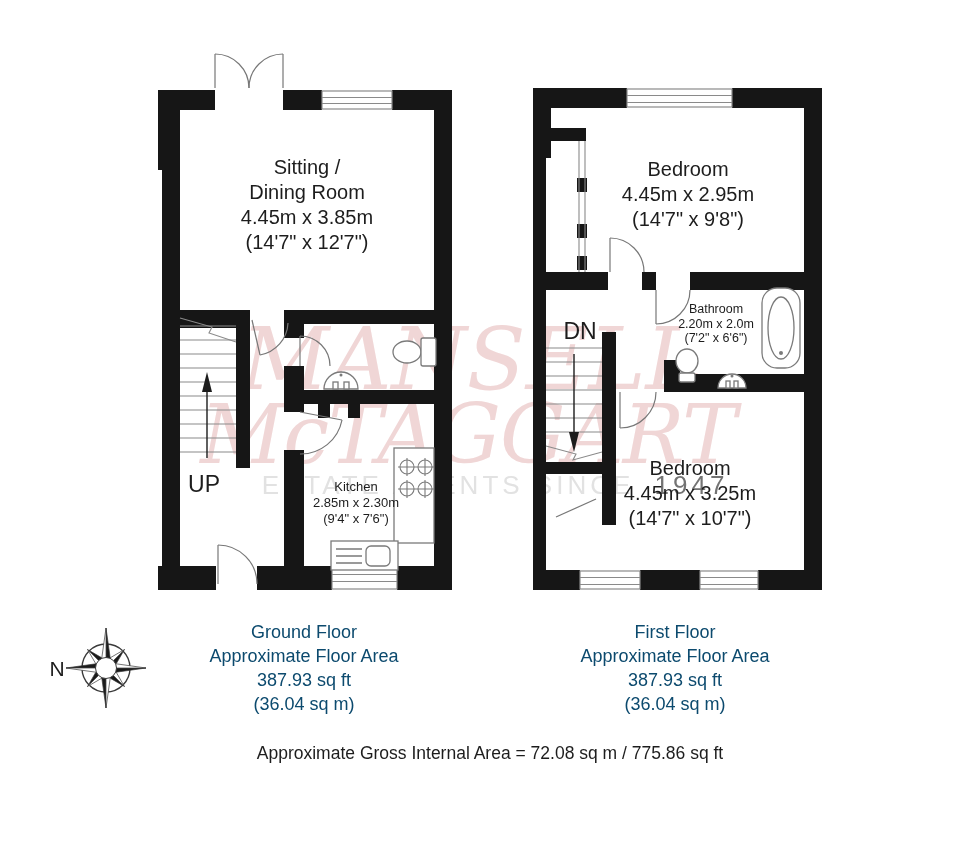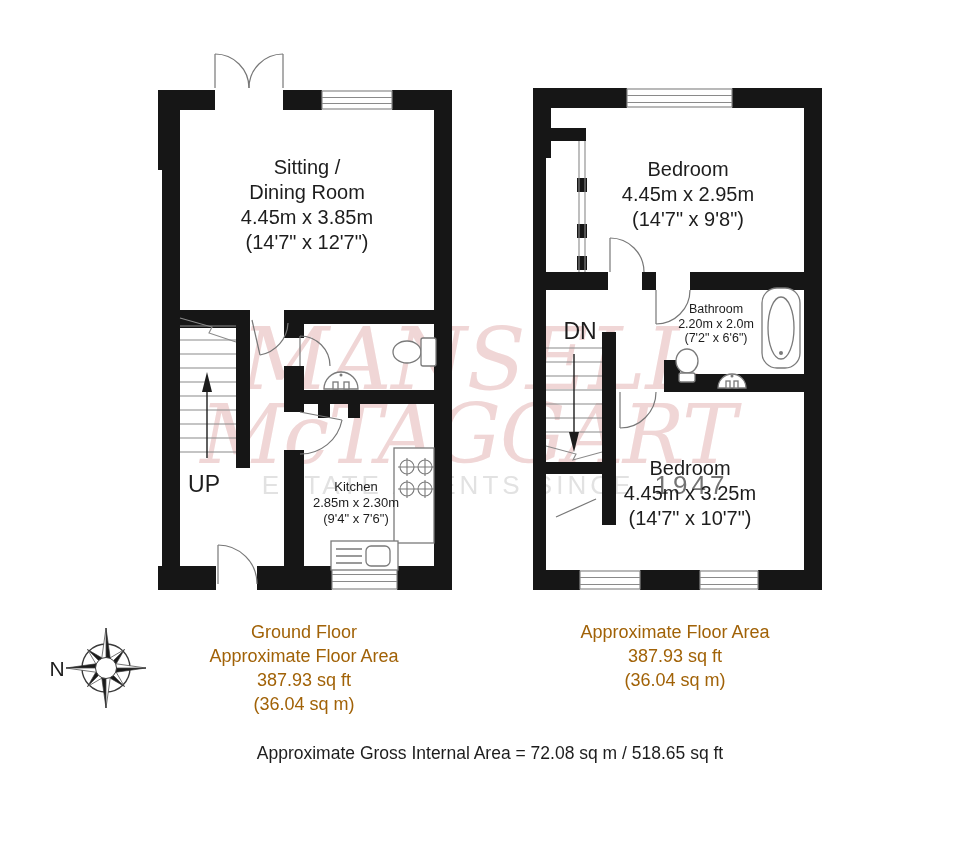--- a/index.html
+++ b/index.html
@@ -13,21 +13,21 @@
   .wm3{left:495px;top:470px;font-size:26px;letter-spacing:4px;color:#e2e2e2;font-family:"Liberation Sans",sans-serif;}
   .wm3 .year{color:#737373;margin-left:9px;}
   
   .plan{position:absolute;left:0;top:0;z-index:2;}
   .plan text{font-family:"Liberation Sans",sans-serif;fill:#1d1d1d;}
   .room-label{font-size:20px;}
   .small-label{font-size:13px;}
   .tiny-label{font-size:12.5px;}
   .stair-label{font-size:23px;}
   
-  .caption{position:absolute;z-index:3;width:300px;text-align:center;color:#a16207;
+  .caption{position:absolute;z-index:3;width:300px;text-align:center;color:#0c4a6e;
            font-size:18px;line-height:24px;}
   .caption-ground{left:154px;top:620px;}
   .caption-first{left:525px;top:620px;}
   .footer{position:absolute;z-index:3;left:0;top:742px;width:980px;text-align:center;
           color:#1d1d1d;font-size:17.5px;line-height:23px;}
   .compass{position:absolute;z-index:3;left:44px;top:618px;}
   .compass text{font-family:"Liberation Sans",sans-serif;fill:#1d1d1d;font-size:21px;}
 </style>
 </head>
 <body>
@@ -273,22 +273,23 @@
     <text x="-49" y="8" text-anchor="middle">N</text>
   </svg>
 
   <div class="caption caption-ground">
     <div>Ground Floor</div>
     <div>Approximate Floor Area</div>
     <div>387.93 sq ft</div>
     <div>(36.04 sq m)</div>
   </div>
   <div class="caption caption-first">
+    <div>First Floor</div>
     <div>Approximate Floor Area</div>
     <div>387.93 sq ft</div>
     <div>(36.04 sq m)</div>
   </div>
 
   <div class="footer">
-    <div>Approximate Gross Internal Area  = 72.08 sq m / 518.65 sq ft</div>
+    <div>Approximate Gross Internal Area  = 72.08 sq m / 775.86 sq ft</div>
   </div>
 
 </div>
 
 </body></html>

